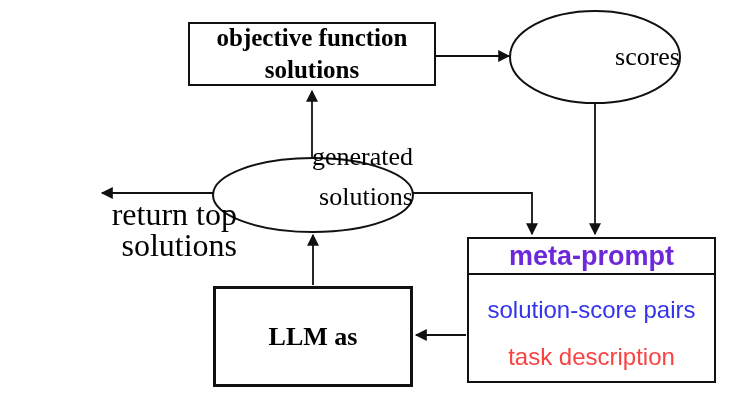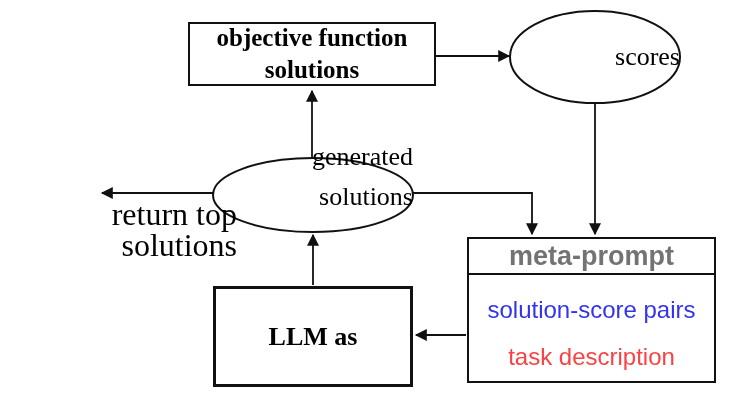--- a/index.html
+++ b/index.html
@@ -40,21 +40,21 @@
   #meta-box{
     left:467px;top:237px;width:249px;height:146px;
     border-width:2px;
     display:block;
     font-family:"Liberation Sans", sans-serif;
   }
   #meta-header{
     height:34px;line-height:34px;
     border-bottom:2px solid var(--line);
     font-weight:bold;font-size:27px;
-    text-align:center;color:#737373;
+    text-align:center;color:#6d28d9;
   }
   .meta-item{
     position:absolute;left:0;width:100%;
     font-size:24px;line-height:26px;
     white-space:nowrap;
   }
   #meta-item-pairs{top:58px;color:var(--blue);}
   #meta-item-task{top:105px;color:var(--red);}
   .ellipse-label{
     position:absolute;

